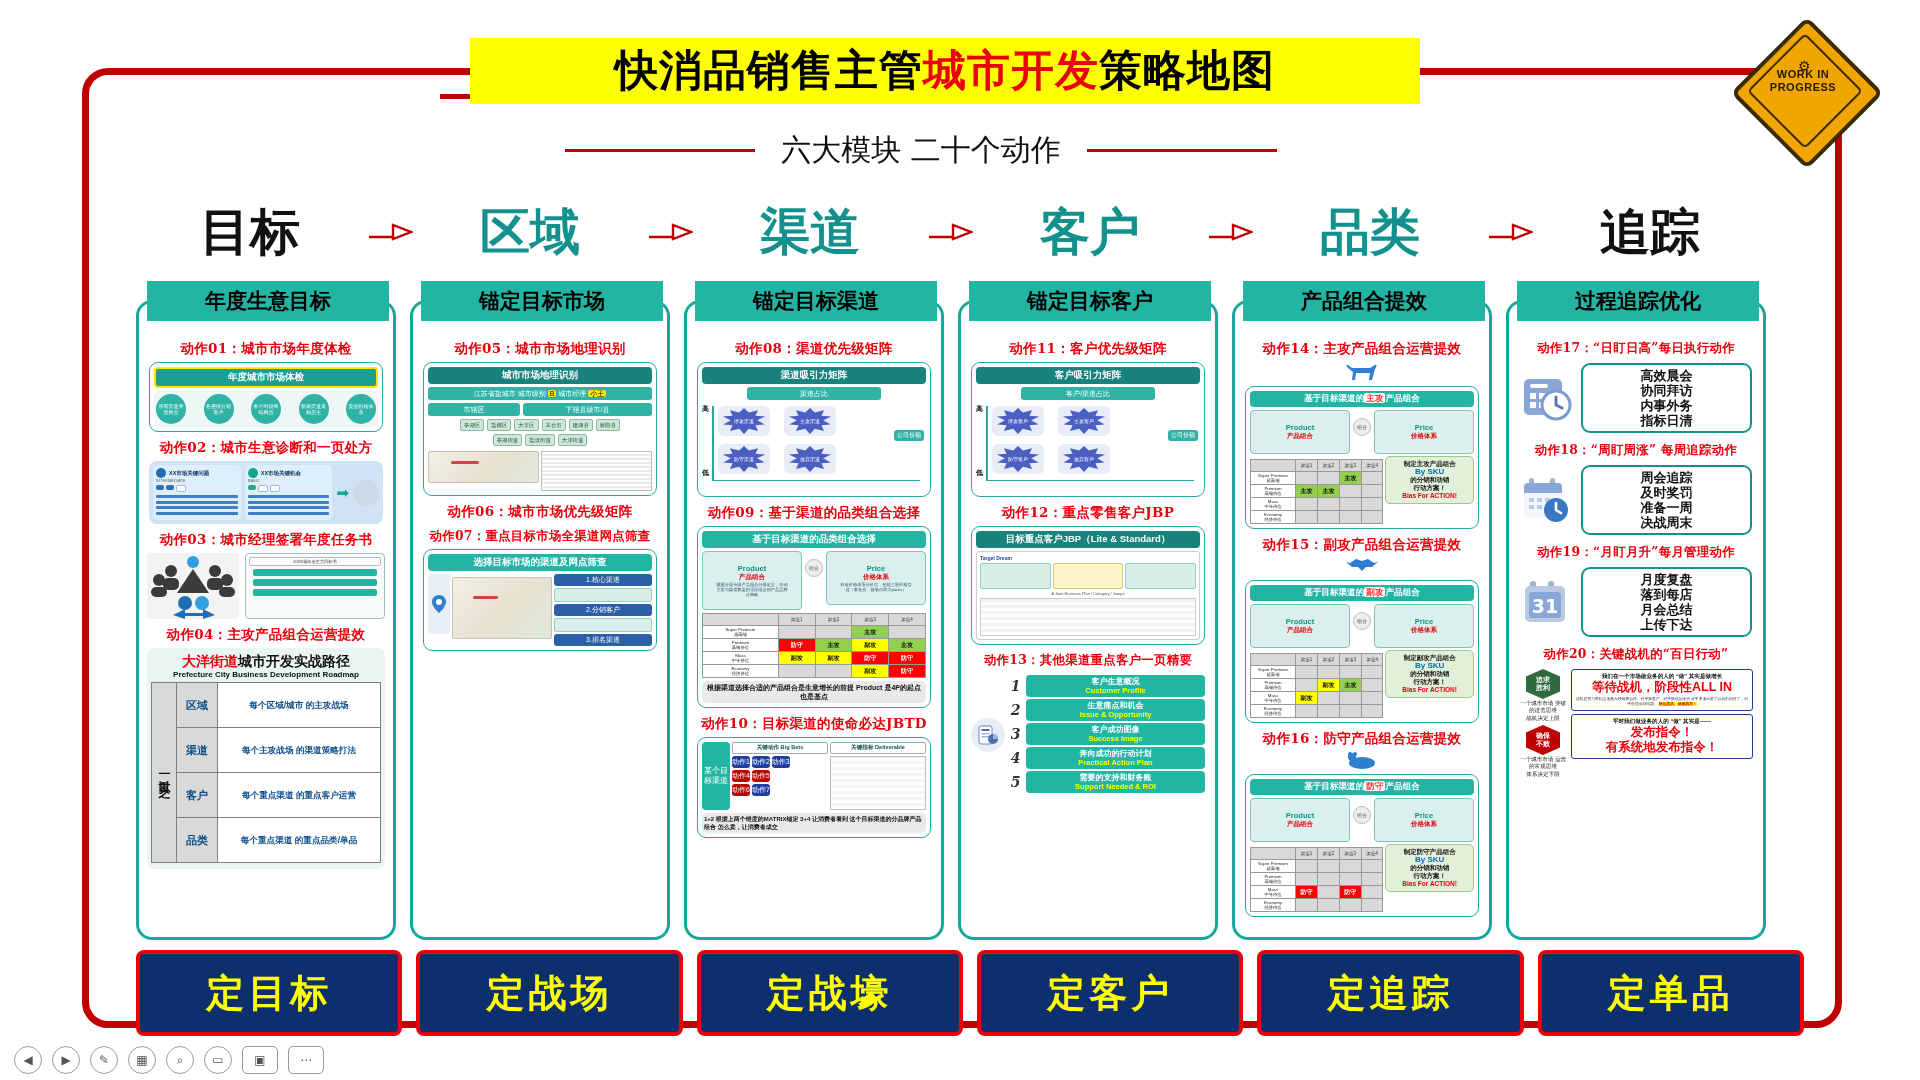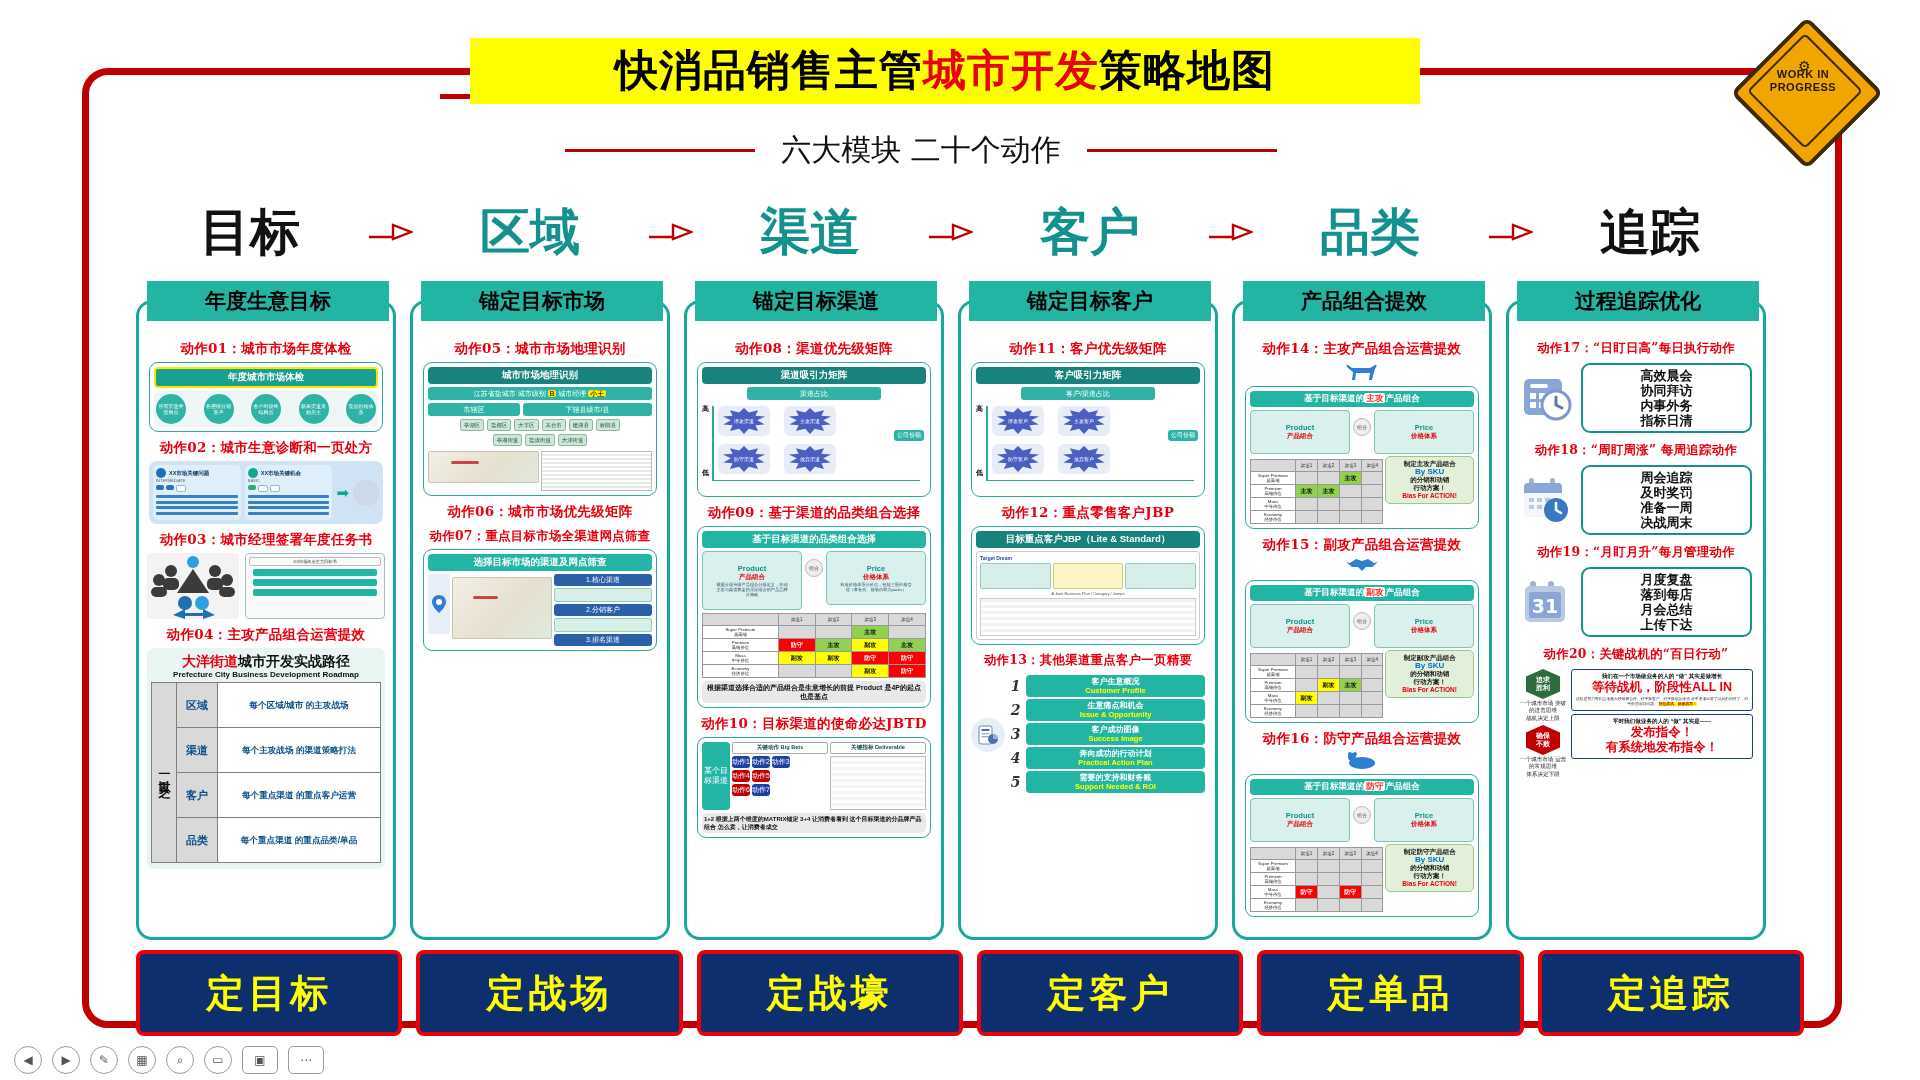--- a/index.html
+++ b/index.html
@@ -950,24 +950,24 @@
     <div class="fbox">
         <span>定战场</span>
       </div>
     <div class="fbox">
         <span>定战壕</span>
       </div>
     <div class="fbox">
         <span>定客户</span>
       </div>
     <div class="fbox">
+        <span>定追踪</span>
+      </div>
+    <div class="fbox">
         <span>定单品</span>
-      </div>
-    <div class="fbox">
-        <span>定追踪</span>
       </div>
   </div>
 
   <div class="toolbar">
     <div class="tbtn">◀</div>
     <div class="tbtn">▶</div>
     <div class="tbtn">✎</div>
     <div class="tbtn">▦</div>
     <div class="tbtn">⌕</div>
     <div class="tbtn">▭</div>

